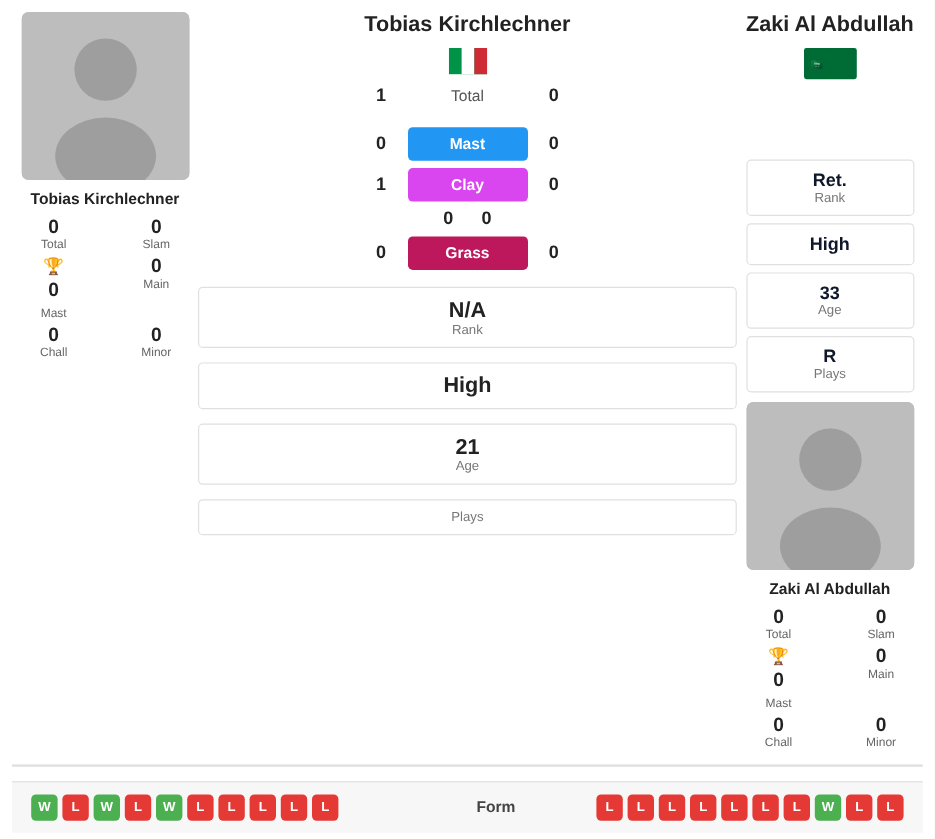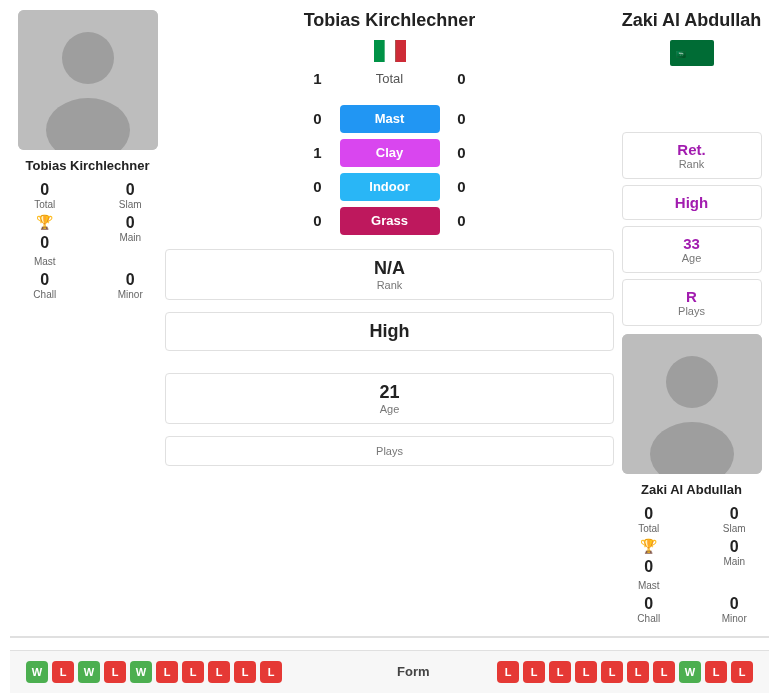--- a/index.html
+++ b/index.html
@@ -242,21 +242,21 @@
 
     .center-area {
       flex: 1;
       display: flex;
       flex-direction: column;
       align-items: center;
     }
     .right-ret-value {
       font-size: 15px;
       font-weight: bold;
-      color: #a21caf;
+      color: #0f172a;
     }
     .right-ret-label { font-size: 11px; color: #777; }
   </style>
 </head>
 <body>
 
 <div style="background:#fff; width:779px; min-height:699px; padding:10px;">
 
   <div class="top-area">
 
@@ -330,23 +330,20 @@
         <div class="surface-row">
           <span class="surface-score">1</span>
           <div class="surface-badge" style="background:#d946ef;">
             <span>Clay</span>
           </div>
           <span class="surface-score">0</span>
         </div>
 
         <div class="surface-row">
           <span class="surface-score">0</span>
-          <div class="surface-badge" style="background:#29B6F6;">
-            <span>Indoor</span>
-          </div>
           <span class="surface-score">0</span>
         </div>
 
         <div class="surface-row">
           <span class="surface-score">0</span>
           <div class="surface-badge" style="background:#be185d;">
             <span>Grass</span>
           </div>
           <span class="surface-score">0</span>
         </div>
@@ -356,21 +353,21 @@
         <div class="info-box" style="flex:1;">
           <div class="info-box-value">N/A</div>
           <div class="info-box-label">Rank</div>
         </div>
       </div>
       <div style="display:flex; gap:6px; margin-top:6px; width:100%;">
         <div class="info-box" style="flex:1;">
           <div class="info-box-value">High</div>
         </div>
       </div>
-      <div style="display:flex; gap:6px; margin-top:16px; width:100%;">
+      <div style="display:flex; gap:6px; margin-top:6px; width:100%;">
         <div class="info-box" style="flex:1;">
           <div class="info-box-value">21</div>
           <div class="info-box-label">Age</div>
         </div>
       </div>
       <div style="display:flex; gap:6px; margin-top:6px; width:100%;">
         <div class="info-box" style="flex:1;">
           <div class="info-box-value"></div>
           <div class="info-box-label">Plays</div>
         </div>

